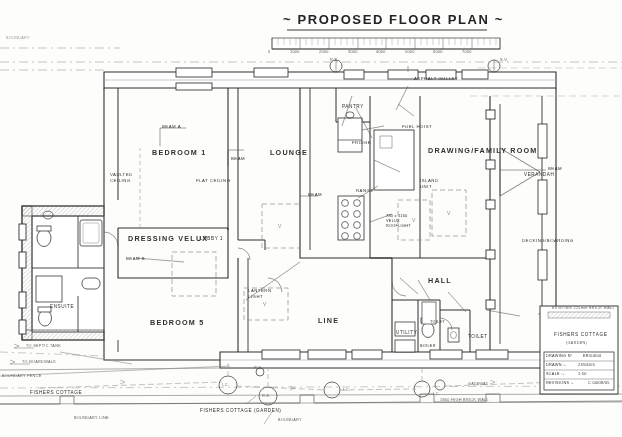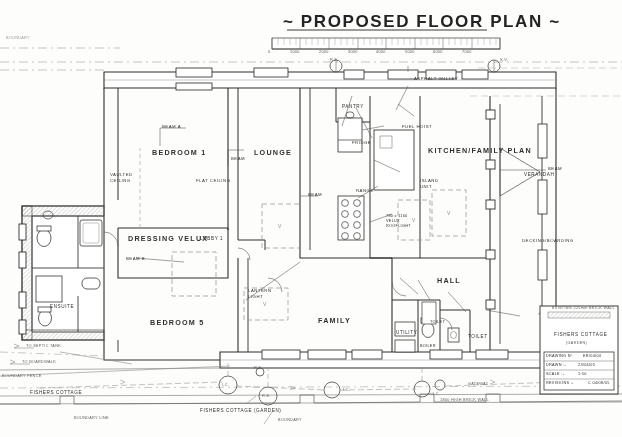--- a/index.html
+++ b/index.html
@@ -8,21 +8,21 @@
   #sheet{position:relative;width:622px;height:437px;background:#fdfdfc;}
 
   svg{position:absolute;top:0;left:0;width:622px;height:437px;}
 
   .lbl{position:absolute;white-space:nowrap;color:#30302e;
        font-family:"Liberation Sans", sans-serif;letter-spacing:.5px;}
   .room{font-size:7.2px;letter-spacing:1.2px;font-weight:bold;}
   .tiny{font-size:4.3px;letter-spacing:.5px;}
   .tiny2{font-size:3.8px;letter-spacing:.3px;}
   .note{font-size:4.6px;letter-spacing:.6px;}
-  .title{position:absolute;font-size:17px;font-weight:bold;letter-spacing:1.6px;
+  .title{position:absolute;font-size:13px;font-weight:bold;letter-spacing:1.6px;
          color:#232323;}
   .tb{font-size:4.6px;letter-spacing:.4px;}
   .faint{color:#9a9a98;}
   .mid{color:#5e5e5c;}
 </style>
 </head>
 <body>
 
 <div id="sheet">
 
@@ -380,26 +380,26 @@
   <div class="lbl tiny2 mid" style="left:376px;top:50px;">4000</div>
   <div class="lbl tiny2 mid" style="left:405px;top:50px;">5000</div>
   <div class="lbl tiny2 mid" style="left:433px;top:50px;">6000</div>
   <div class="lbl tiny2 mid" style="left:462px;top:50px;">7000</div>
 
   <div class="lbl room" style="left:152px;top:148px;">BEDROOM 1</div>
   <div class="lbl room" style="left:150px;top:318px;">BEDROOM 5</div>
   <div class="lbl room" style="left:128px;top:234px;">DRESSING VELUX</div>
   <div class="lbl note" style="left:200px;top:236px;">LOBBY 1</div>
   <div class="lbl note" style="left:50px;top:304px;">ENSUITE</div>
-  <div class="lbl room" style="left:254px;top:148px;">LOUNGE</div>
+  <div class="lbl room" style="left:270px;top:148px;">LOUNGE</div>
   <div class="lbl note" style="left:342px;top:104px;">PANTRY</div>
-  <div class="lbl room" style="left:428px;top:146px;">KITCHEN/FAMILY PLAN</div>
+  <div class="lbl room" style="left:428px;top:146px;">DRAWING/FAMILY ROOM</div>
   <div class="lbl note" style="left:524px;top:172px;">VERANDAH</div>
-  <div class="lbl room" style="left:428px;top:276px;margin-left:9px;">HALL</div>
-  <div class="lbl room" style="left:318px;top:316px;">FAMILY</div>
+  <div class="lbl room" style="left:428px;top:276px;">HALL</div>
+  <div class="lbl room" style="left:318px;top:316px;">LINE</div>
   <div class="lbl note" style="left:396px;top:330px;">UTILITY</div>
   <div class="lbl note" style="left:468px;top:334px;">TOILET</div>
 
   <div class="lbl tiny" style="left:162px;top:124px;">BEAM A</div>
   <div class="lbl tiny" style="left:126px;top:256px;">BEAM B</div>
   <div class="lbl tiny" style="left:231px;top:156px;">BEAM</div>
   <div class="lbl tiny" style="left:308px;top:192px;">BEAM</div>
   <div class="lbl tiny" style="left:548px;top:166px;">BEAM</div>
 
   <div class="lbl tiny" style="left:110px;top:172px;width:28px;white-space:normal;line-height:1.35;">VAULTED CEILING</div>

